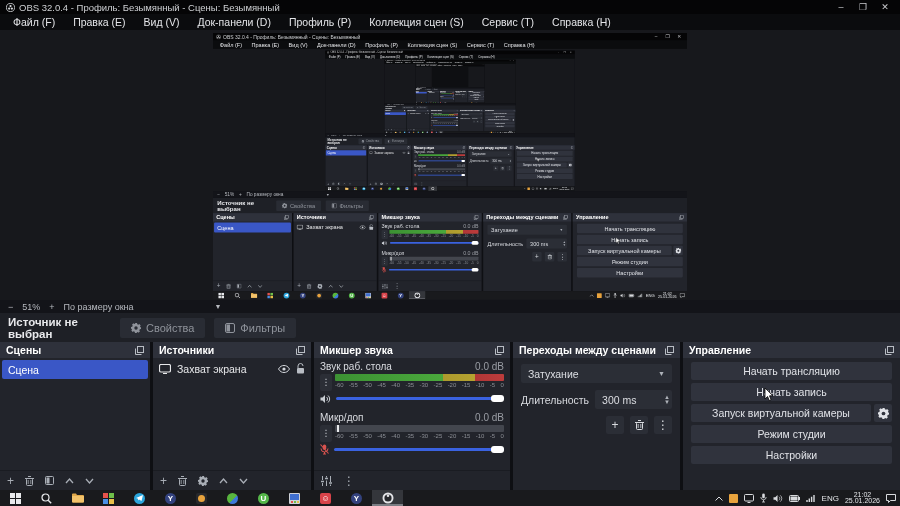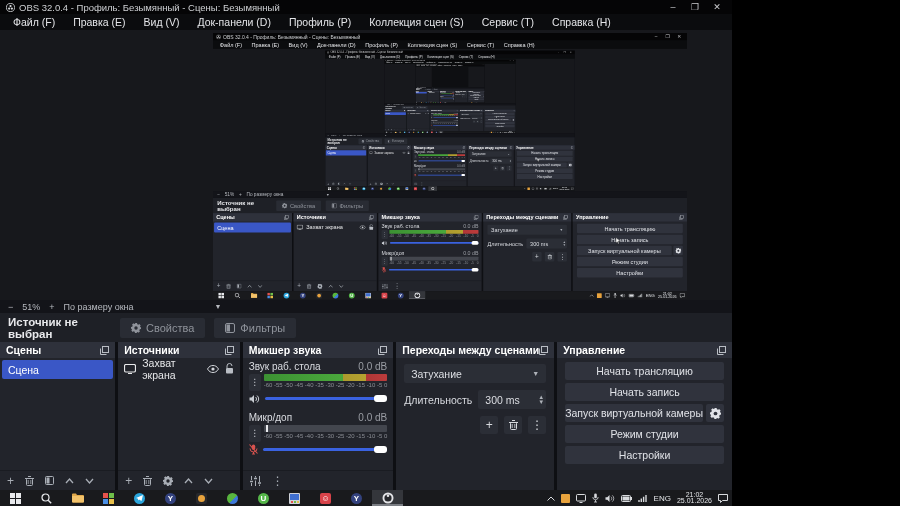--- a/index.html
+++ b/index.html
@@ -1,18 +1,18 @@
 <!DOCTYPE html>
 <html><head>
 <meta charset="utf-8">
 <style>
   * { margin:0; padding:0; box-sizing:border-box; }
   html,body { width:900px; height:506px; overflow:hidden; background:#000; }
   body { font-family:"Liberation Sans","DejaVu Sans",sans-serif; }
-  #app { position:relative; width:732px; height:506px; background:#121318; overflow:hidden; }
+  #app { position:relative; width:900px; height:506px; background:#121318; overflow:hidden; }
 
   
   .titlebar { position:absolute; top:0; left:0; right:0; height:14px; background:#050506; display:flex; align-items:center; padding:0 4px; }
   .titlebar .obs-logo { width:9px; height:9px; margin:0 4px 0 2px; }
   .titlebar .title { font-size:9.5px; color:#cfd1d4; white-space:nowrap; }
   .wincontrols { margin-left:auto; display:flex; }
   .wincontrols span { width:22px; text-align:center; font-size:9px; color:#c9cacd; line-height:14px; }
 
   
   .menubar { position:absolute; top:14px; left:0; right:0; height:16px; background:#0b0c0e; display:flex; align-items:center; padding-left:4px; }

